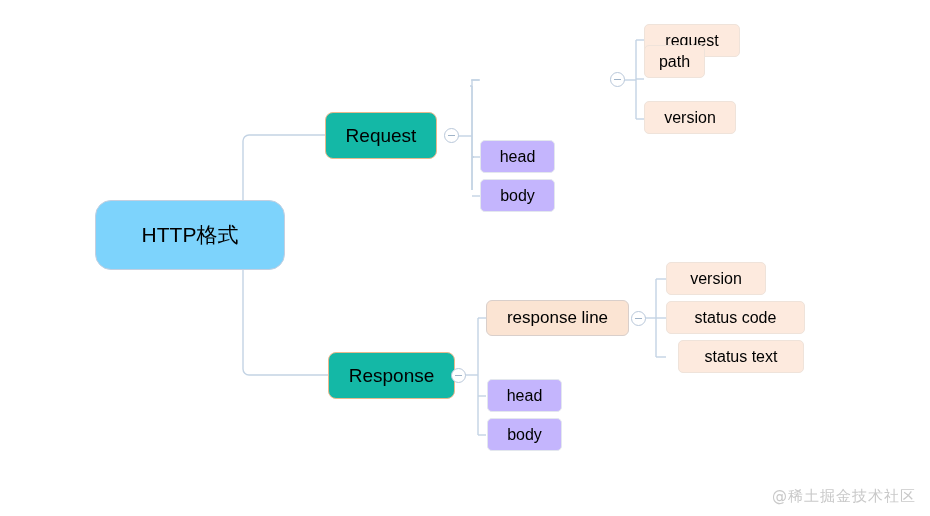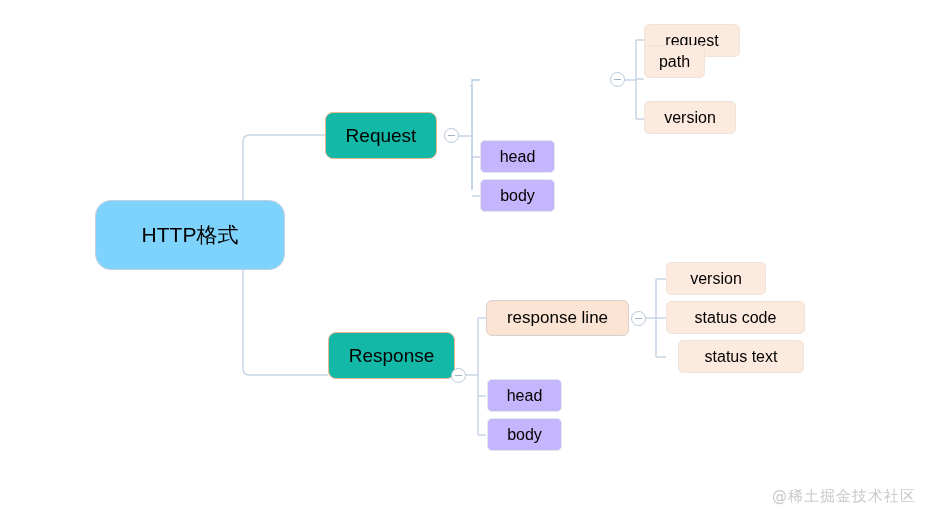--- a/index.html
+++ b/index.html
@@ -185,21 +185,21 @@
   <div class="node leaf-soft" style="left:644px; top:24px; width:96px; height:33px;">
     <span>request</span>
   </div>
   <div class="node leaf-soft" style="left:644px; top:45px; width:61px; height:33px;">
     <span>path</span>
   </div>
   <div class="node leaf-soft" style="left:644px; top:101px; width:92px; height:33px;">
     <span>version</span>
   </div>
 
-  <div class="node branch1" style="left:328px; top:332px; width:127px; height:47px;">
+  <div class="node branch1" style="left:328px; top:352px; width:127px; height:47px;">
     <span>Response</span>
   </div>
   <div class="toggle" style="left:451px; top:368px;"></div>
 
   <div class="node branch2" style="left:486px; top:300px; width:143px; height:36px;">
     <span>response line</span>
   </div>
   <div class="toggle" style="left:631px; top:311px;"></div>
 
   <div class="node leaf" style="left:487px; top:379px; width:75px; height:33px;">

